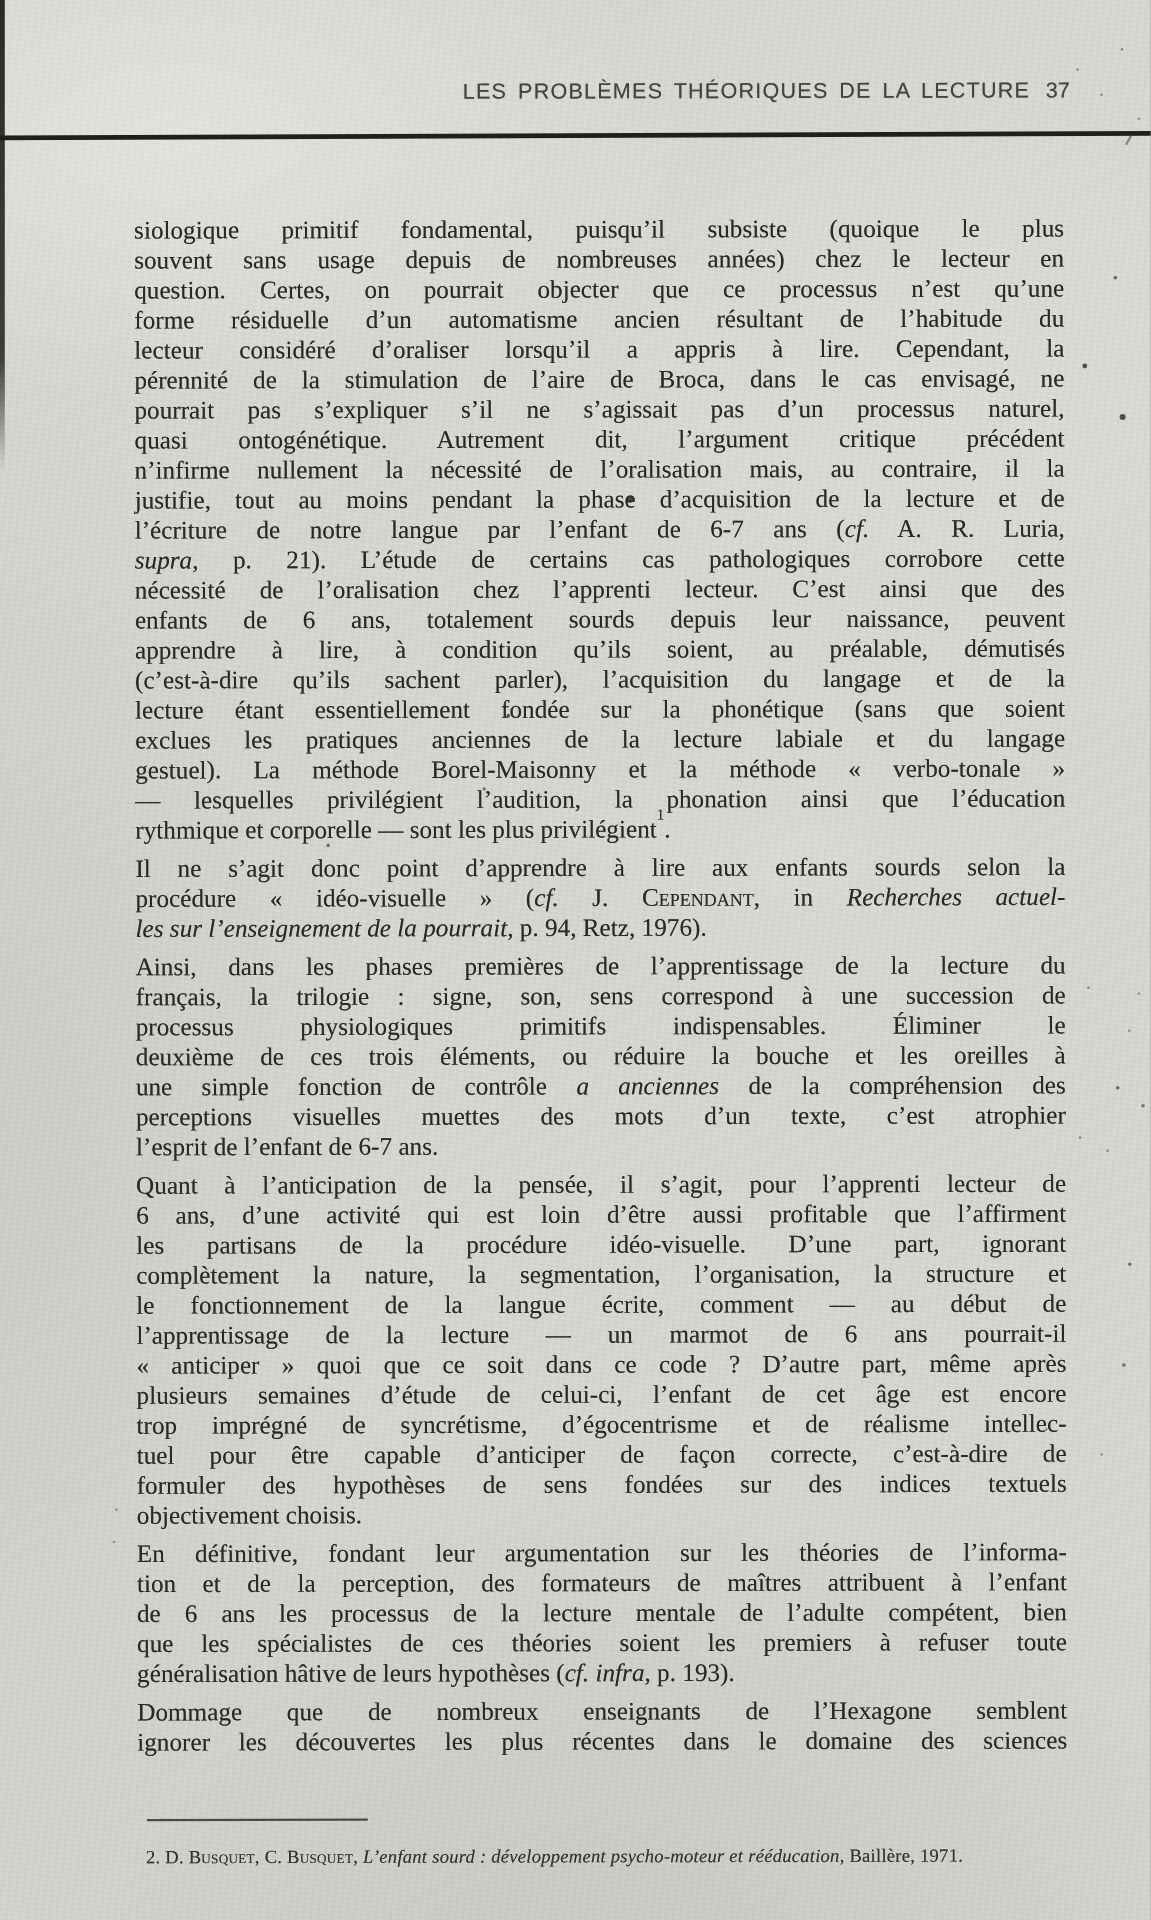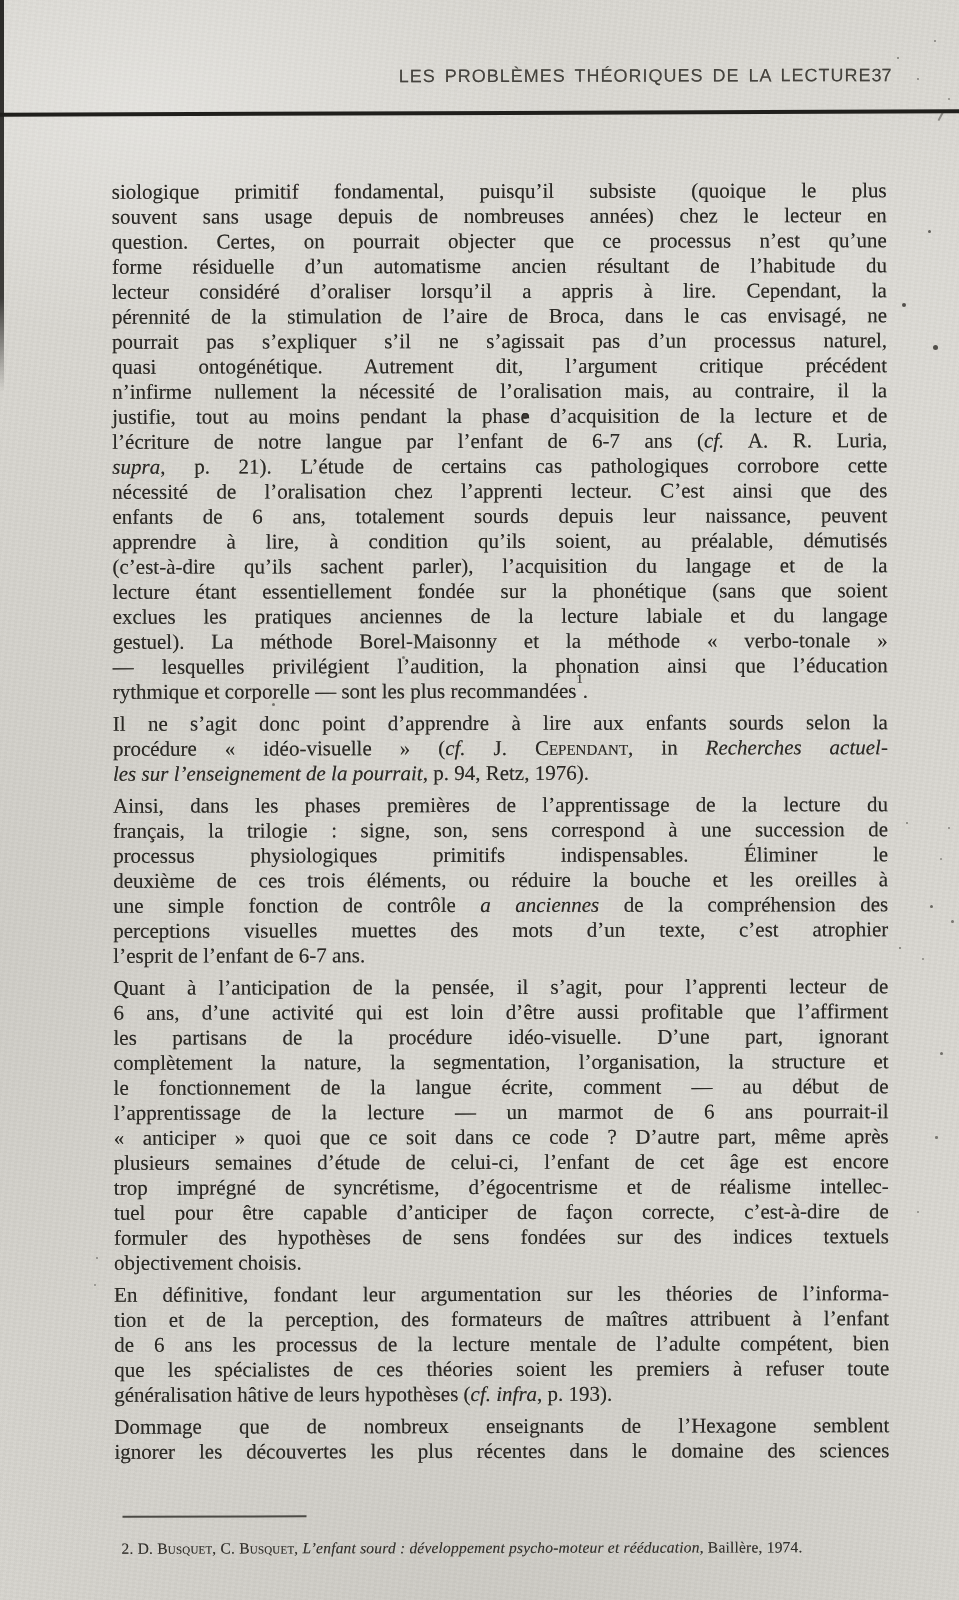--- a/index.html
+++ b/index.html
@@ -18,21 +18,21 @@
     font-family:"Liberation Serif", serif;
   }
   .content { position:absolute; left:0; top:0; width:959px; height:1600px;
              transform:rotate(-0.12deg); transform-origin:480px 800px; }
   .running-head {
     position:absolute; top:66px; right:66px;
     font-family:"Liberation Sans", sans-serif; font-size:18px; letter-spacing:1px;
     word-spacing:3px; color:#45433e; white-space:nowrap;
     text-shadow:0 0 .6px rgba(62,60,55,.55);
   }
-  .running-head .pagenum { letter-spacing:0; }
+  .running-head .pagenum { margin-left:13px; letter-spacing:0; }
   .head-rule { position:absolute; left:-4px; top:111px; width:967px; height:3.5px;
                background:#201f1c; transform:rotate(-0.1deg); }
   .body-text {
     position:absolute; left:113px; top:179px; width:775px;
     font-size:21px; line-height:25px; color:var(--ink, #2b2925);
     text-shadow:0 0 .5px rgba(44,42,38,.55);
   }
   .para { margin:0 0 7px 0; }
   .tline { text-align:justify; text-align-last:justify; white-space:nowrap; }
   .tline.endline { text-align-last:left; }
@@ -77,21 +77,21 @@
           <div class="tline"><span>l’écriture de notre langue par l’enfant de 6-7 ans (</span><em>cf.</em><span> A. R. Luria,</span></div>
           <div class="tline"><em>supra</em><span>, p. 21). L’étude de certains cas pathologiques corrobore cette</span></div>
           <div class="tline"><span>nécessité de l’oralisation chez l’apprenti lecteur. C’est ainsi que des</span></div>
           <div class="tline"><span>enfants de 6 ans, totalement sourds depuis leur naissance, peuvent</span></div>
           <div class="tline"><span>apprendre à lire, à condition qu’ils soient, au préalable, démutisés</span></div>
           <div class="tline"><span>(c’est-à-dire qu’ils sachent parler), l’acquisition du langage et de la</span></div>
           <div class="tline"><span>lecture étant essentiellement fondée sur la phonétique (sans que soient</span></div>
           <div class="tline"><span>exclues les pratiques anciennes de la lecture labiale et du langage</span></div>
           <div class="tline"><span>gestuel). La méthode Borel-Maisonny et la méthode « verbo-tonale »</span></div>
           <div class="tline"><span>— lesquelles privilégient l’audition, la phonation ainsi que l’éducation</span></div>
-          <div class="tline endline"><span>rythmique et corporelle — sont les plus recommandées</span><sup>1</sup><span>.</span></div>
+          <div class="tline endline"><span>rythmique et corporelle — sont les plus privilégient</span><sup>1</sup><span>.</span></div>
         </div>
         <div class="para">
           <div class="tline"><span>Il ne s’agit donc point d’apprendre à lire aux enfants sourds selon la</span></div>
           <div class="tline"><span>procédure « idéo-visuelle » (</span><em>cf.</em><span> J. </span><span class="sc">Cependant</span><span>, in </span><em>Recherches actuel-</em></div>
           <div class="tline endline"><em>les sur l’enseignement de la pourrait</em><span>, p. 94, Retz, 1976).</span></div>
         </div>
         <div class="para">
           <div class="tline"><span>Ainsi, dans les phases premières de l’apprentissage de la lecture du</span></div>
           <div class="tline"><span>français, la trilogie : signe, son, sens correspond à une succession de</span></div>
           <div class="tline"><span>processus physiologiques primitifs indispensables. Éliminer le</span></div>
@@ -120,21 +120,21 @@
           <div class="tline"><span>de 6 ans les processus de la lecture mentale de l’adulte compétent, bien</span></div>
           <div class="tline"><span>que les spécialistes de ces théories soient les premiers à refuser toute</span></div>
           <div class="tline endline"><span>généralisation hâtive de leurs hypothèses (</span><em>cf. infra</em><span>, p. 193).</span></div>
         </div>
         <div class="para">
           <div class="tline"><span>Dommage que de nombreux enseignants de l’Hexagone semblent</span></div>
           <div class="tline"><span>ignorer les découvertes les plus récentes dans le domaine des sciences</span></div>
         </div>
       </div>
     <div class="fn-rule"></div>
-    <div class="footnote"><span>2. D. </span><span class="sc">Busquet</span><span>, C. </span><span class="sc">Busquet</span><span>, </span><em>L’enfant sourd : développement psycho-moteur et rééducation</em><span>, Baillère, 1974.</span></div>
+    <div class="footnote"><span>2. D. </span><span class="sc">Busquet</span><span>, C. </span><span class="sc">Busquet</span><span>, </span><em>L’enfant sourd : développement psycho-moteur et rééducation</em><span>, Baillère, 1971.</span></div>
     <div class="scratch"></div>
   </div>
 <div class="speck" style="left: 897px; top: 57px; width: 2px; height: 2px; opacity: 0.55;"></div>
     <div class="speck" style="left: 934px; top: 40px; width: 2px; height: 2px; opacity: 0.5;"></div>
     <div class="speck" style="left: 917px; top: 78px; width: 1.5px; height: 1.5px; opacity: 0.45;"></div>
     <div class="speck" style="left: 948px; top: 98px; width: 2px; height: 2px; opacity: 0.45;"></div>
     <div class="speck" style="left: 928px; top: 230px; width: 3px; height: 3px; opacity: 0.7;"></div>
     <div class="speck" style="left: 902px; top: 303px; width: 4px; height: 4px; opacity: 0.8;"></div>
     <div class="speck" style="left: 933px; top: 345px; width: 5px; height: 5px; opacity: 0.8;"></div>
     <div class="speck" style="left: 453px; top: 341px; width: 2px; height: 2px; opacity: 0.6;"></div>

